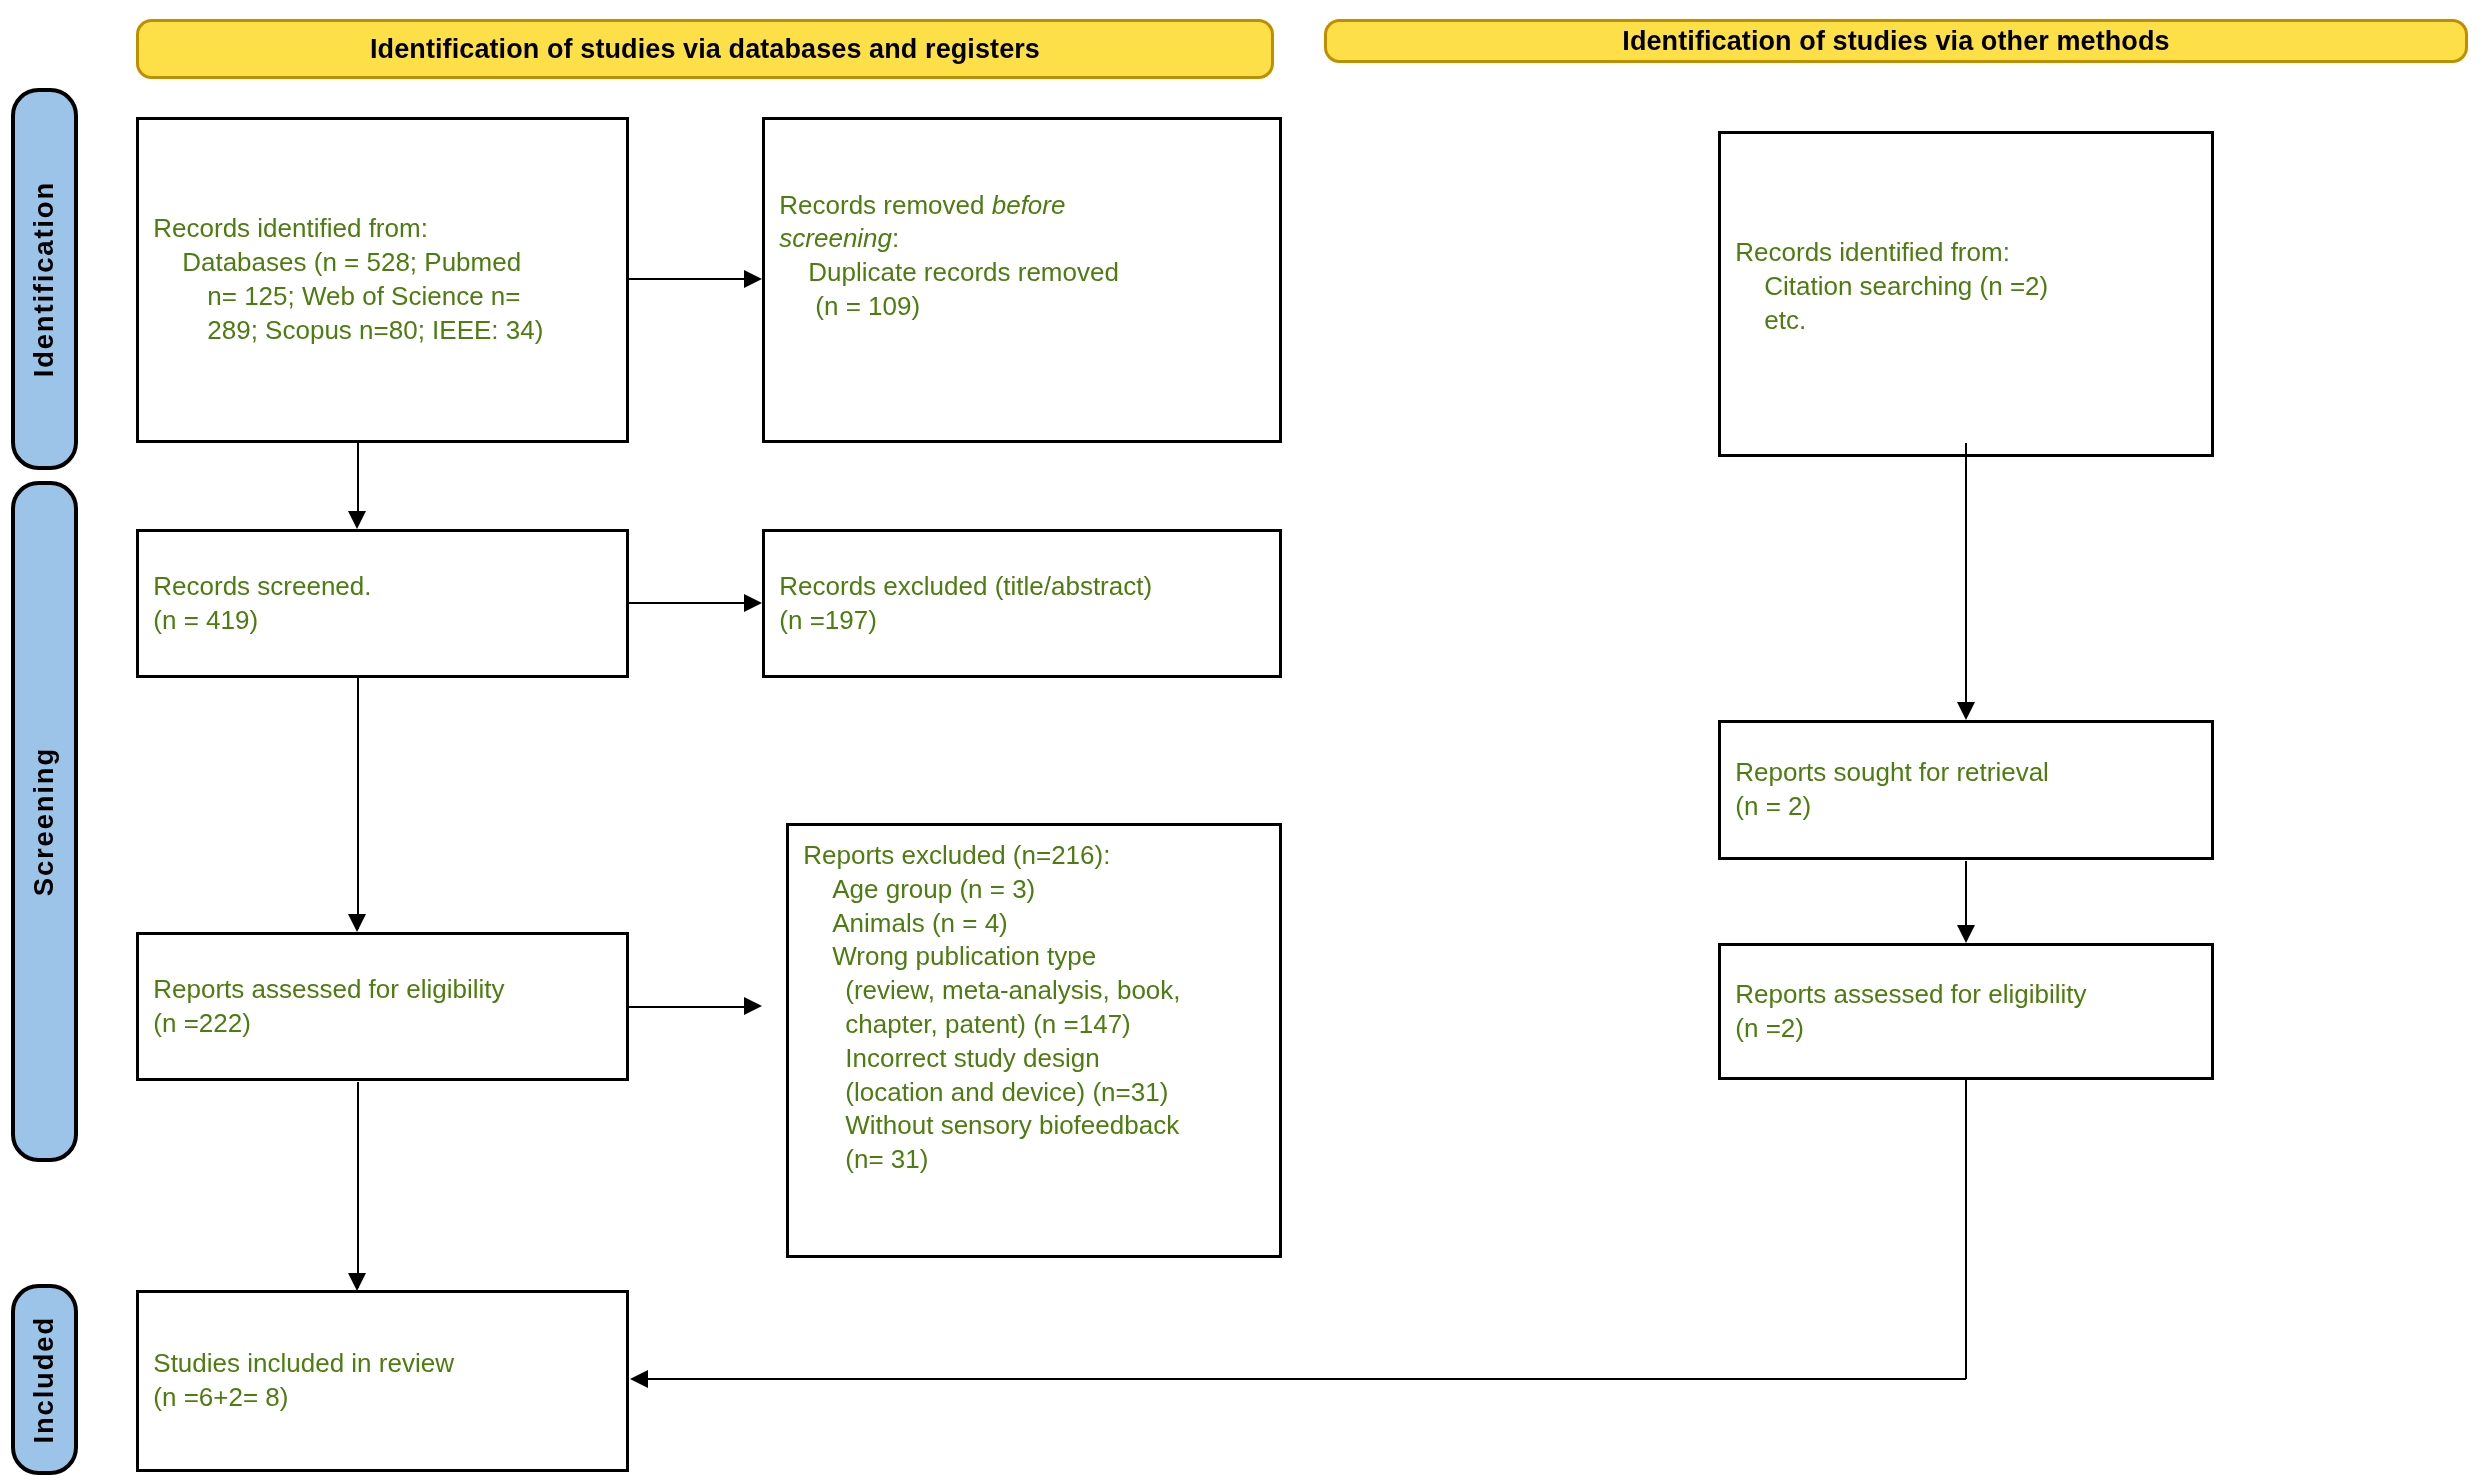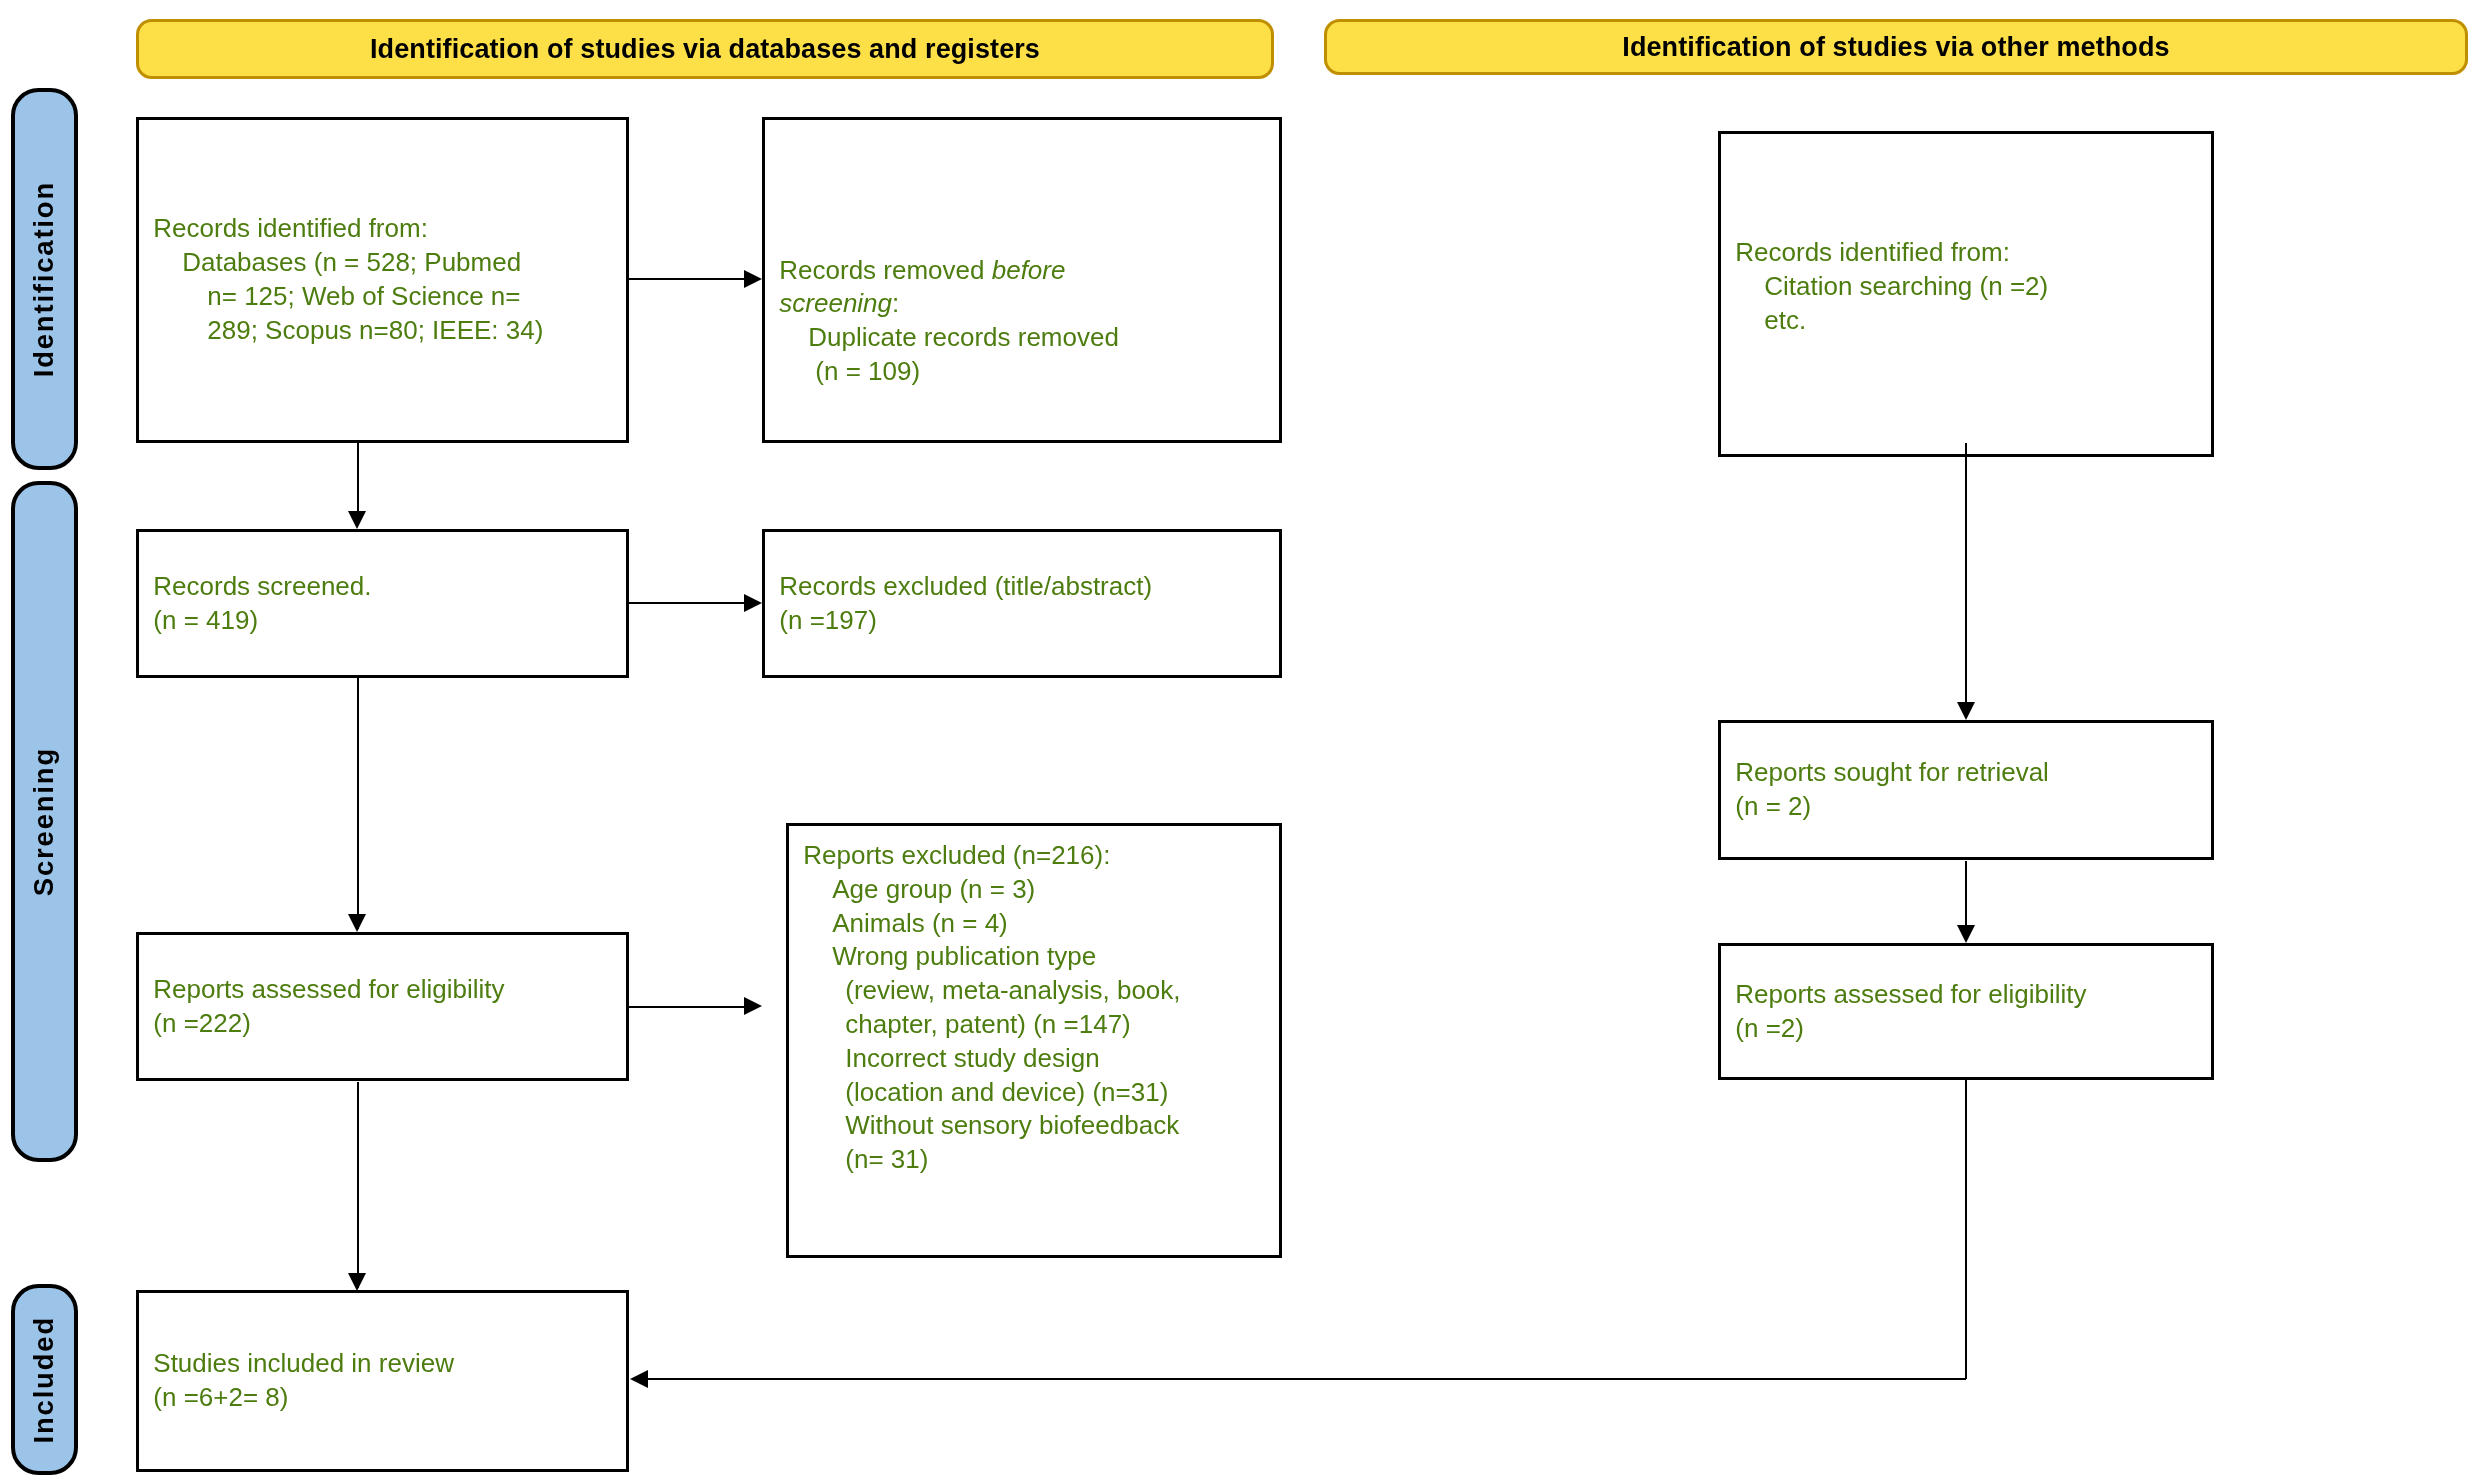--- a/index.html
+++ b/index.html
@@ -123,36 +123,36 @@
   </div>
 
   <div class="phase-pill" style="left:10.8px; top:1284px; width:67px; height:191px;">
     <span class="phase-label">Included</span>
   </div>
 
   <div class="col-header" style="left:136px; top:19px; width:1138px; height:60px;">
     <span>Identification of studies via databases and registers</span>
   </div>
 
-  <div class="col-header" style="left:1324px; top:19px; width:1144px; height:56px;">
+  <div class="col-header" style="left:1324px; top:19px; width:1144px; height:44px;">
     <span>Identification of studies via other methods</span>
   </div>
 
   <div class="flow-box" style="left:136px; top:117px; width:493px; height:326px;">
     <div class="box-text"><span>Records identified from:</span>
 <span>    Databases (n = 528; Pubmed</span>
 <span style="padding-left:54px">n= 125; Web of Science n=</span>
 <span style="padding-left:54px">289; Scopus n=80; IEEE: 34)</span></div>
   </div>
 
   <div class="conn h" style="left:629px; top:278px; width:115px;"></div>
   <div class="arrow-right" style="left:744px; top:270px;"></div>
 
   <div class="flow-box align-top pad-top" style="left:762px; top:117px; width:520px; height:326px;">
-    <div class="box-text" style="margin-top:118px"><span>Records removed </span><span class="ital">before</span>
+    <div class="box-text" style="margin-top:53px"><span>Records removed </span><span class="ital">before</span>
 <span class="ital">screening</span><span>:</span>
 <span>    Duplicate records removed</span>
 <span style="padding-left:36px">(n = 109)</span></div>
   </div>
 
   <div class="conn v" style="left:357px; top:443px; height:76px;"></div>
   <div class="arrow-down" style="left:348px; top:511px;"></div>
 
   <div class="flow-box" style="left:136px; top:529px; width:493px; height:149px;">
     <div class="box-text"><span>Records screened.</span>

